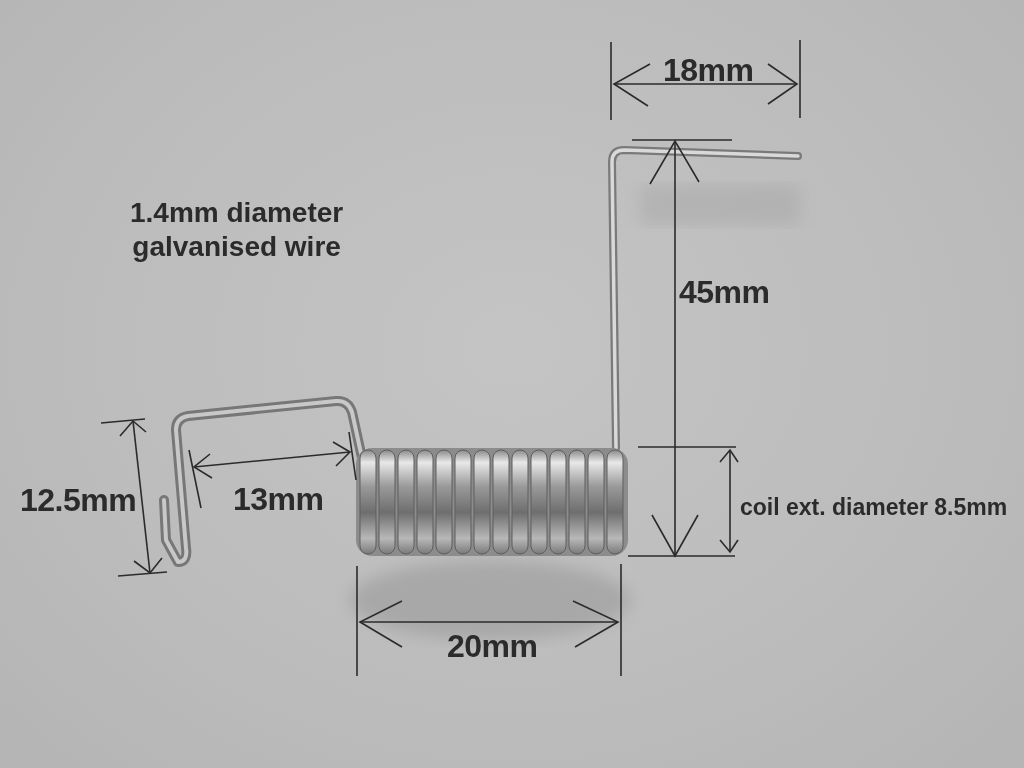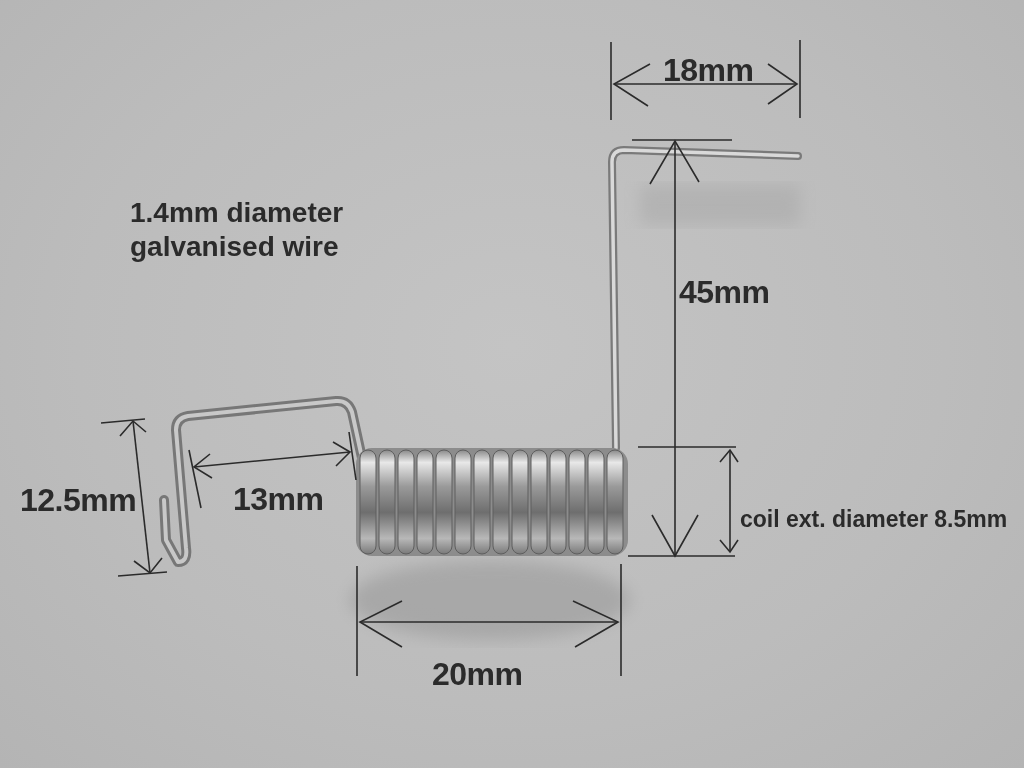--- a/index.html
+++ b/index.html
@@ -11,21 +11,21 @@
   #stage {
     position: relative; width: 1024px; height: 768px;
     background: radial-gradient(ellipse at 50% 45%, #c4c4c4 0%, #bcbcbc 60%, #b4b4b4 100%);
   }
   svg.photo { position: absolute; left: 0; top: 0; }
   .label {
     position: absolute; color: #2b2b2b; font-weight: bold;
     white-space: nowrap; line-height: 1;
   }
   .big { font-size: 32px; letter-spacing: -0.5px; }
-  .mid { font-size: 28px; line-height: 1.22; }
+  .mid { font-size: 28px; line-height: 1.22; text-align: center; }
   .small { font-size: 23px; line-height: 1.27; }
 </style>
 </head>
 <body>
 
 <div id="stage">
 
   <svg class="photo" width="1024" height="768" viewBox="0 0 1024 768">
     <defs>
       <linearGradient id="coilGrad" x1="0" y1="0" x2="0" y2="1">
@@ -115,18 +115,18 @@
 
   <div class="label mid" style="left:130px; top:196px;">
     <div>1.4mm diameter</div>
     <div>galvanised wire</div>
   </div>
 
   <div class="label big" style="left:663px; top:54px;">18mm</div>
   <div class="label big" style="left:679px; top:276px;">45mm</div>
   <div class="label big" style="left:233px; top:471px;margin-top:12px;">13mm</div>
   <div class="label big" style="left:20px; top:484px;">12.5mm</div>
-  <div class="label big" style="left:432px; top:630px;margin-top:28px;">20mm</div>
+  <div class="label big" style="left:447px; top:630px;">20mm</div>
 
-  <div class="label small" style="left:740px; top:505px;">
+  <div class="label small" style="left:740px; top:493px;">
     <div>coil ext. diameter 8.5mm</div>
   </div>
 </div>
 
 </body></html>

